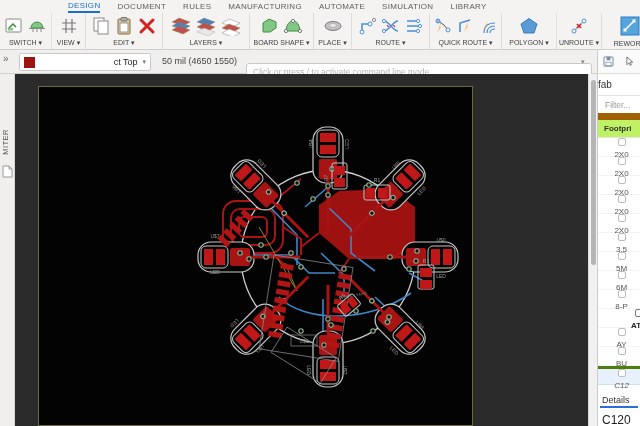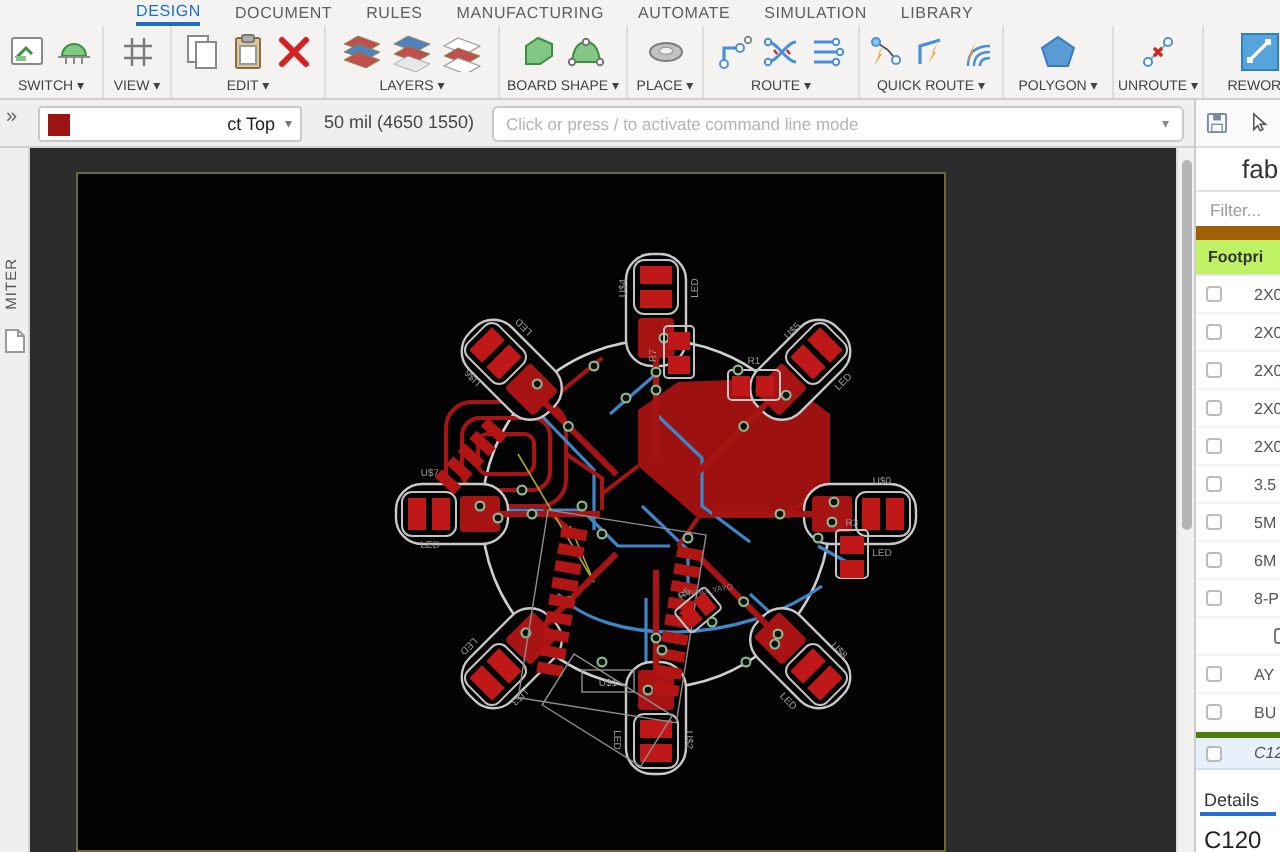--- a/index.html
+++ b/index.html
@@ -14,21 +14,21 @@
   .gicons{display:flex;gap:3px;align-items:center;height:22px;}
   .glabel{font-size:7px;color:#424242;white-space:nowrap;}
   
   .cmdrow{position:absolute;left:0;top:50px;width:640px;height:24px;background:#f0efee;border-bottom:1px solid #cfcfcf;}
   .collapse{position:absolute;left:3px;top:4px;font-size:10px;color:#666;line-height:10px;}
   .layersel{position:absolute;left:19px;top:3px;width:132px;height:18px;background:#fff;border:1px solid #c9c9c9;border-radius:2px;display:flex;align-items:center;padding:0 4px;gap:5px;text-align:right;}
   .swatch{width:11px;height:11px;background:#9b1313;flex:0 0 auto;}
   .layersel .val{font-size:9px;color:#222;flex:1;}
   .caret{font-size:7px;color:#777;}
   .readout{position:absolute;left:162px;top:6px;font-size:9px;color:#444;}
-  .cmdinput{position:absolute;left:246px;top:3px;width:346px;height:18px;border:1px solid #c9c9c9;border-radius:3px;background:#fff;font-size:8.5px;color:#333;padding:0 14px 0 6px;font-family:"Liberation Sans",sans-serif;}
+  .cmdinput{position:absolute;left:246px;top:13px;width:346px;height:18px;border:1px solid #c9c9c9;border-radius:3px;background:#fff;font-size:8.5px;color:#333;padding:0 14px 0 6px;font-family:"Liberation Sans",sans-serif;}
   .cmdinput::placeholder{color:#b3b3b3;}
   .cmdcaret{position:absolute;left:581px;top:8px;font-size:7px;color:#888;}
   
   .leftstrip{position:absolute;left:0;top:74px;width:15px;height:352px;background:#f0efee;border-right:1px solid #d6d6d6;}
   .miter{position:absolute;left:1px;top:55px;font-size:7.5px;color:#555;writing-mode:vertical-rl;transform:rotate(180deg);letter-spacing:.5px;}
   .stripicon{position:absolute;left:2px;top:90px;}
   
   .canvas{position:absolute;left:15px;top:74px;width:573px;height:352px;background:#2b2b2b;}
   .sheet{position:absolute;left:23px;top:12px;width:435px;height:340px;background:#030303;border:1px solid #6c6a33;}
   .sheet svg{display:block;}
@@ -38,24 +38,24 @@
   .silk{fill:none;stroke:#c4c4c4;stroke-width:1;}
   .silkthin{fill:none;stroke:#8f8f8f;stroke-width:.7;}
   .blue{fill:none;stroke:#3f86c9;stroke-width:1.6;}
   .red{fill:none;stroke:#a81414;stroke-width:2;}
   
   .vscroll{position:absolute;left:588px;top:74px;width:9px;height:352px;background:#f1f1f1;border-left:1px solid #dcdcdc;}
   .vthumb{position:absolute;left:2px;top:6px;width:5px;height:185px;background:#b5b5b5;border-radius:3px;}
   
   .panel{position:absolute;left:597px;top:50px;width:43px;height:376px;background:#fff;border-left:1px solid #ccc;overflow:hidden;}
   .ptool{height:24px;border-bottom:1px solid #ddd;display:flex;align-items:center;gap:8px;padding-left:4px;background:#fafafa;}
-  .pcombo{height:22px;border-bottom:1px solid #e2e2e2;display:flex;align-items:center;padding-left:23px;font-size:13px;color:#333;}
+  .pcombo{height:22px;border-bottom:1px solid #e2e2e2;display:flex;align-items:center;padding-left:0;font-size:10px;color:#333;}
   .pfilter{height:24px;border-bottom:7px solid #a16207;display:flex;align-items:center;padding-left:7px;font-size:8.5px;color:#9a9a9a;}
   .phead{height:18px;background:#bef264;display:flex;align-items:center;padding-left:6px;font-size:8px;font-weight:bold;color:#333;border-bottom:1px solid #e5e5e5;}
-  .prow{height:19px;display:flex;align-items:center;gap:16px;padding-left:5px;font-size:8px;color:#555;border-bottom:1px solid #f3f3f3;}
+  .prow{height:19px;display:flex;align-items:center;gap:4px;padding-left:5px;font-size:8px;color:#555;border-bottom:1px solid #f3f3f3;flex-direction:column;}
   .prow.em{font-weight:bold;color:#222;padding-left:39px;}
   .prow.sel{background:#e8f0fb;border-top:3px solid #4d7c0f;border-bottom:1px solid #cfe0f5;font-style:italic;}
   .cbx{width:8px;height:8px;border:1px solid #bbb;border-radius:2px;background:#fff;flex:0 0 auto;}
   .prow.em .cbx{border-color:#777;}
   .dtab{margin-top:4px;height:16px;display:flex;align-items:flex-end;padding-left:4px;font-size:9px;color:#333;}
   .dline{height:2px;background:#2a6fd6;margin:1px 2px 0 2px;}
   .dtitle{padding:5px 0 4px 4px;font-size:12px;color:#222;}
 </style>
 </head>
 <body>

